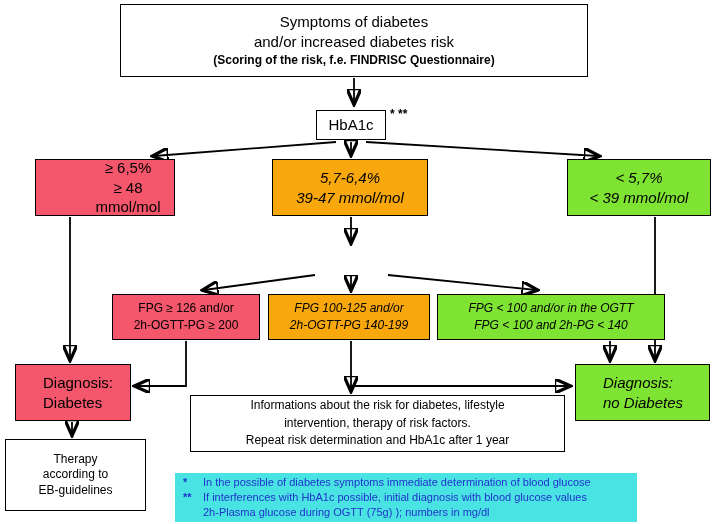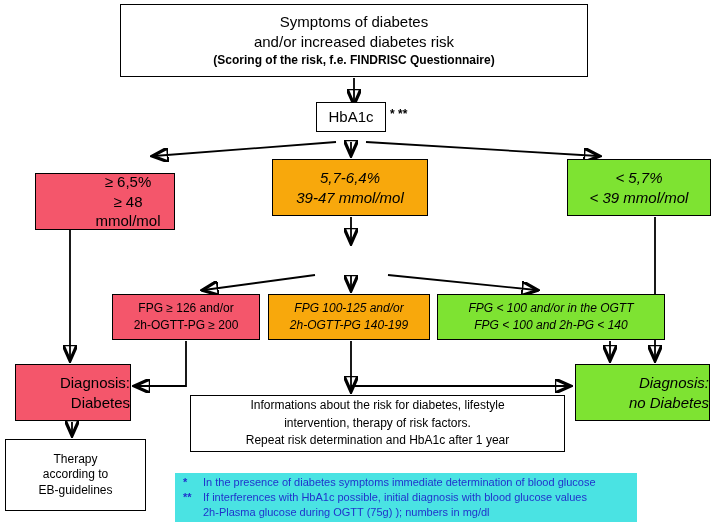--- a/index.html
+++ b/index.html
@@ -17,36 +17,36 @@
   }
   .box span { display:block; }
 
   .red    { background:var(--c-red,#f4566b); }
   .orange { background:var(--c-orange,#f8a80c);font-style:italic; }
   .green  { background:var(--c-green,#7ee332);font-style:italic; }
 
   .symptoms   { left:120px; top:4px;   width:468px; height:73px; font-size:15px; }
   .symptoms .sub { font-size:12px; font-weight:bold; margin-top:2px;text-align:center; }
 
-  .hba1c      { left:316px; top:102px; width:70px;  height:30px; font-size:15px;align-items:center; }
+  .hba1c      { left:316px; top:110px; width:70px;  height:30px; font-size:15px;align-items:center; }
   .stars      { position:absolute; left:390px; top:108px; font-size:12px; font-weight:bold; line-height:1.1; text-align:left; }
 
   .thr        { font-size:15px; }
-  .thr-high   { left:35px;  top:173px; width:140px; height:57px;padding-left:46px; }
+  .thr-high   { left:35px;  top:159px; width:140px; height:57px;padding-left:46px; }
   .thr-mid    { left:272px; top:159px; width:156px; height:57px; }
   .thr-low    { left:567px; top:159px; width:144px; height:57px; }
 
   .fpgogtt    { left:205px; top:247px; width:276px; height:27px; font-size:13px; }
 
   .fpgrow     { font-size:12px; line-height:1.4; }
   .fpg-high   { left:112px; top:294px; width:148px; height:46px; }
   .fpg-mid    { left:268px; top:294px; width:162px; height:46px; }
   .fpg-low    { left:437px; top:294px; width:228px; height:46px; }
 
-  .dx         { font-size:15px; align-items:flex-end; text-align:left; padding-left:18px; }
+  .dx         { font-size:15px; align-items:flex-start; text-align:left; padding-left:27px; }
   .dx-diab    { left:15px;  top:364px; width:116px; height:57px; }
   .dx-no      { left:575px; top:364px; width:135px; height:57px; }
 
   .therapy    { left:5px;   top:439px; width:141px; height:72px; font-size:12px; }
 
   .info       { left:190px; top:395px; width:375px; height:57px; font-size:12px; line-height:1.45; }
 
   .footnotes  {
     position:absolute; left:175px; top:473px; width:462px; height:49px;
     background:var(--c-cyan,#4ae3e3); color:var(--c-fblue,#2033cc);
@@ -141,20 +141,20 @@
   </div>
 
   <div class="box info">
     <span>Informations about the risk for diabetes, lifestyle</span>
     <span>intervention, therapy of risk factors.</span>
     <span>Repeat risk determination and HbA1c after 1 year</span>
   </div>
 
   <div class="footnotes">
     <span class="mk">*</span>
-    <span>In the presence of diabetes symptoms immediate determination of blood glucose</span>
+    <span>In the possible of diabetes symptoms immediate determination of blood glucose</span>
     <span class="mk">**</span>
     <span>If interferences with HbA1c possible, initial diagnosis with blood glucose values</span>
     <span class="mk"></span>
     <span>2h-Plasma glucose during OGTT (75g) ); numbers in mg/dl</span>
   </div>
 
 </div>
 
 </body></html>

